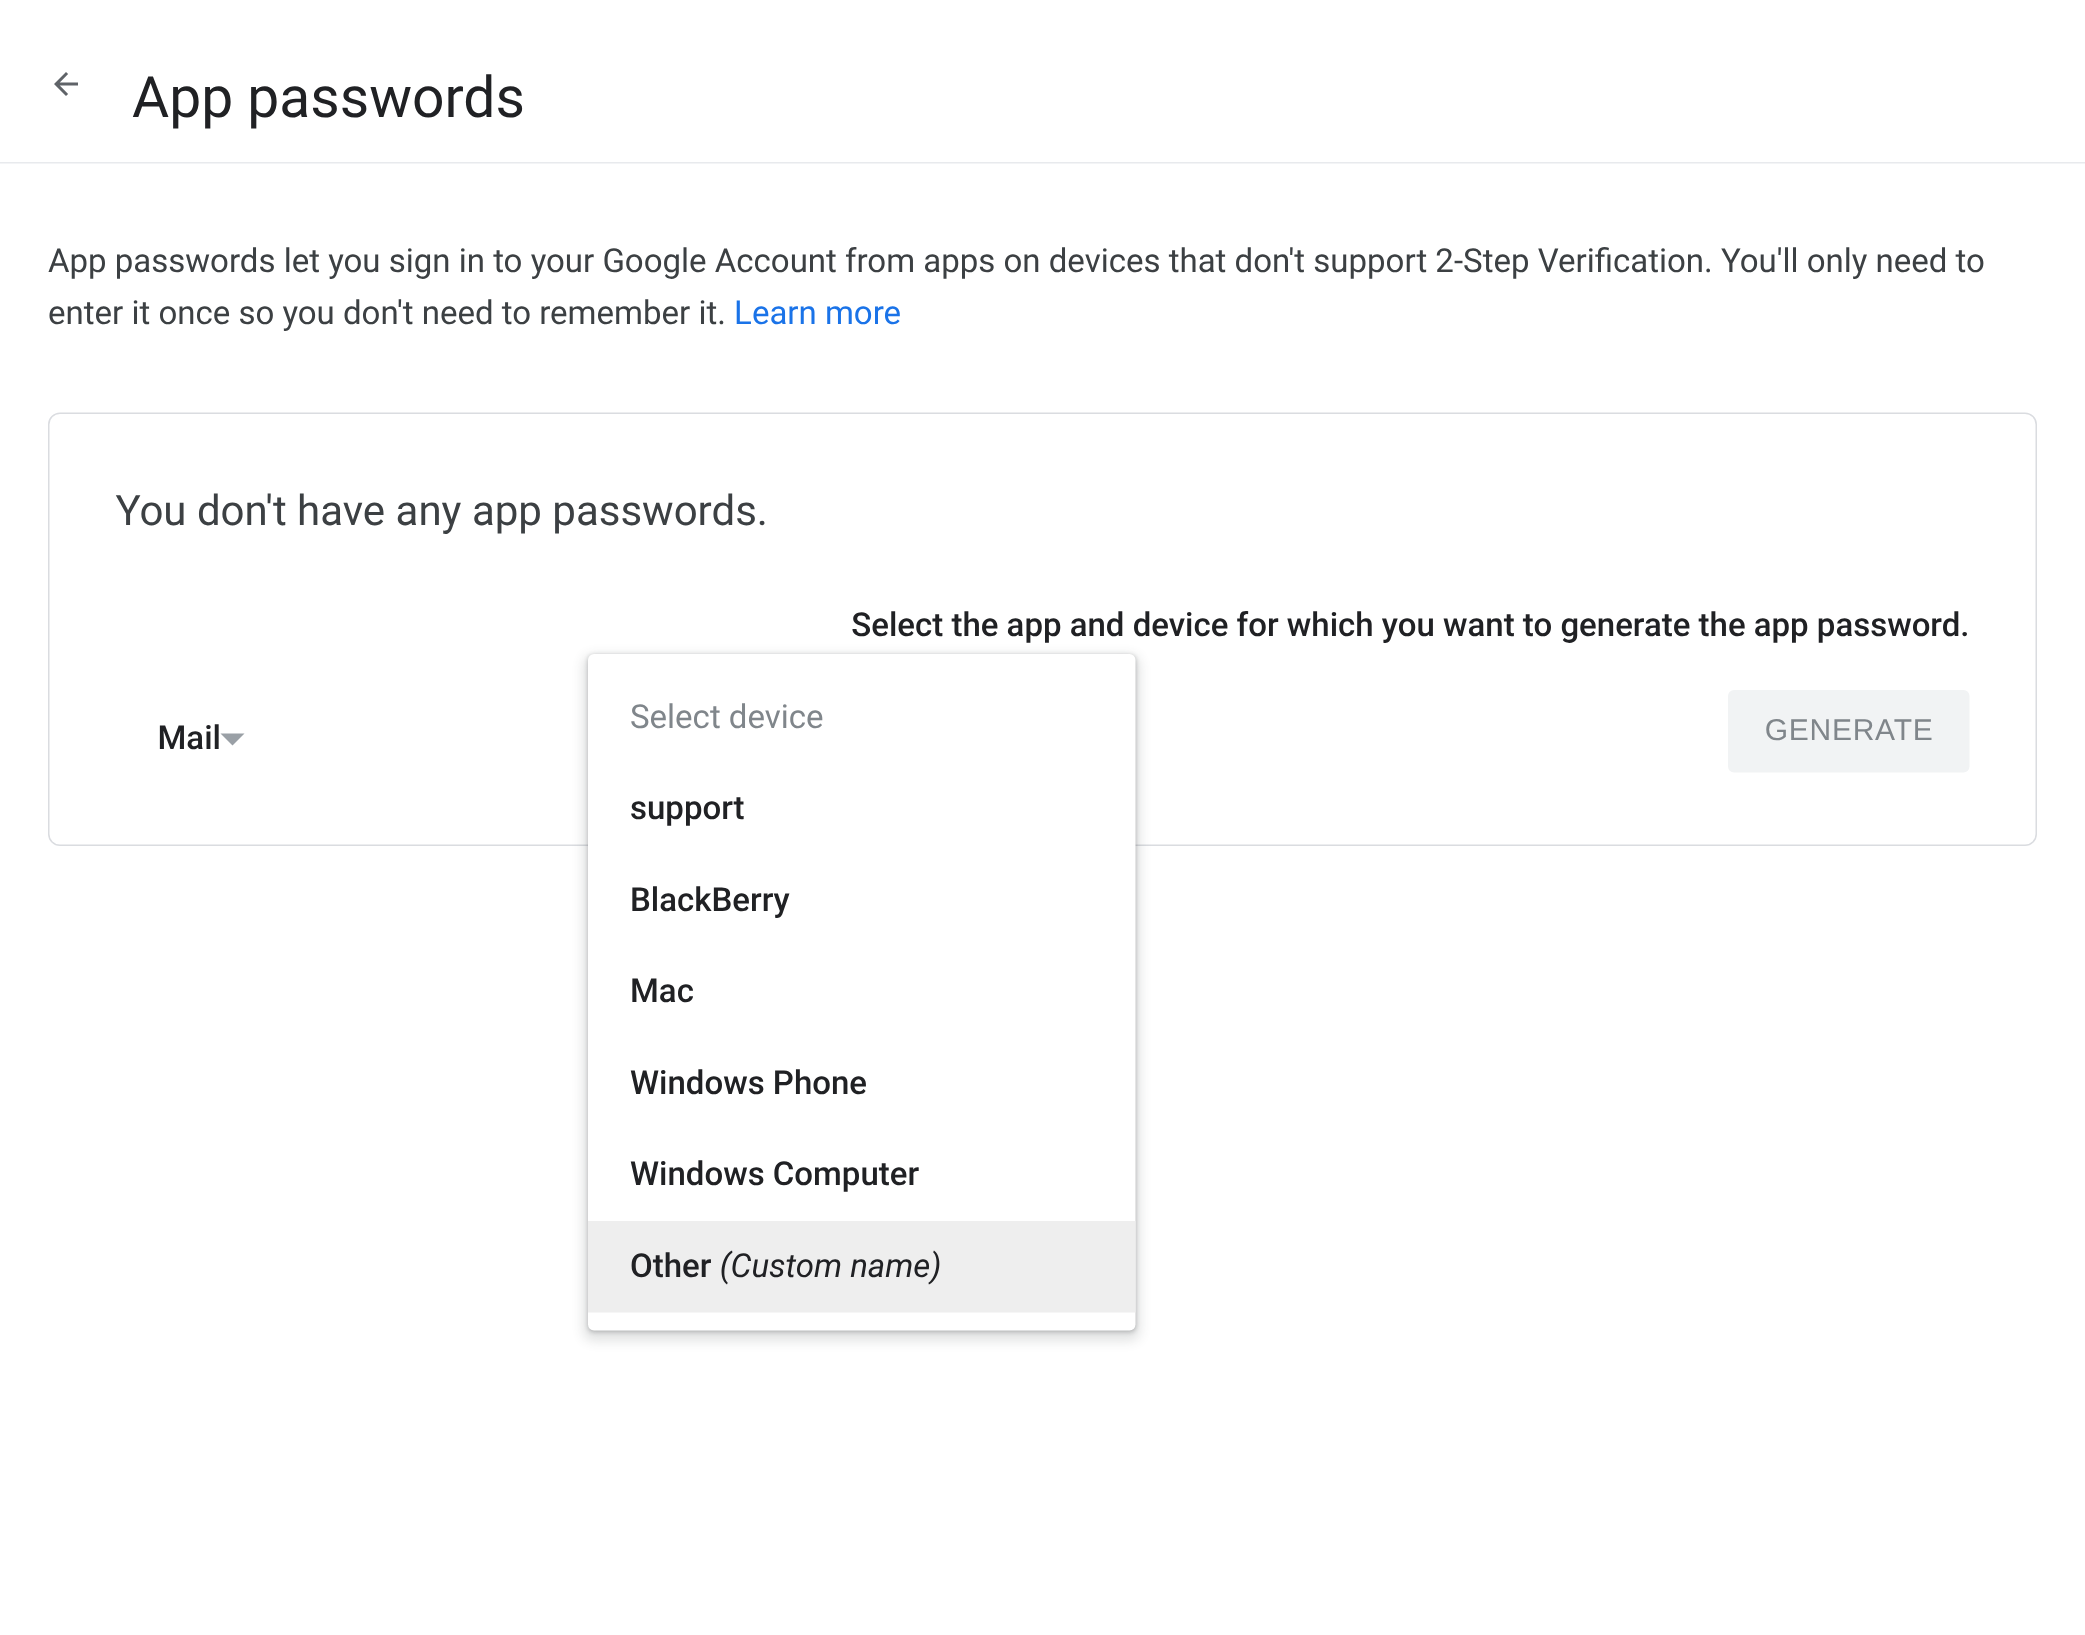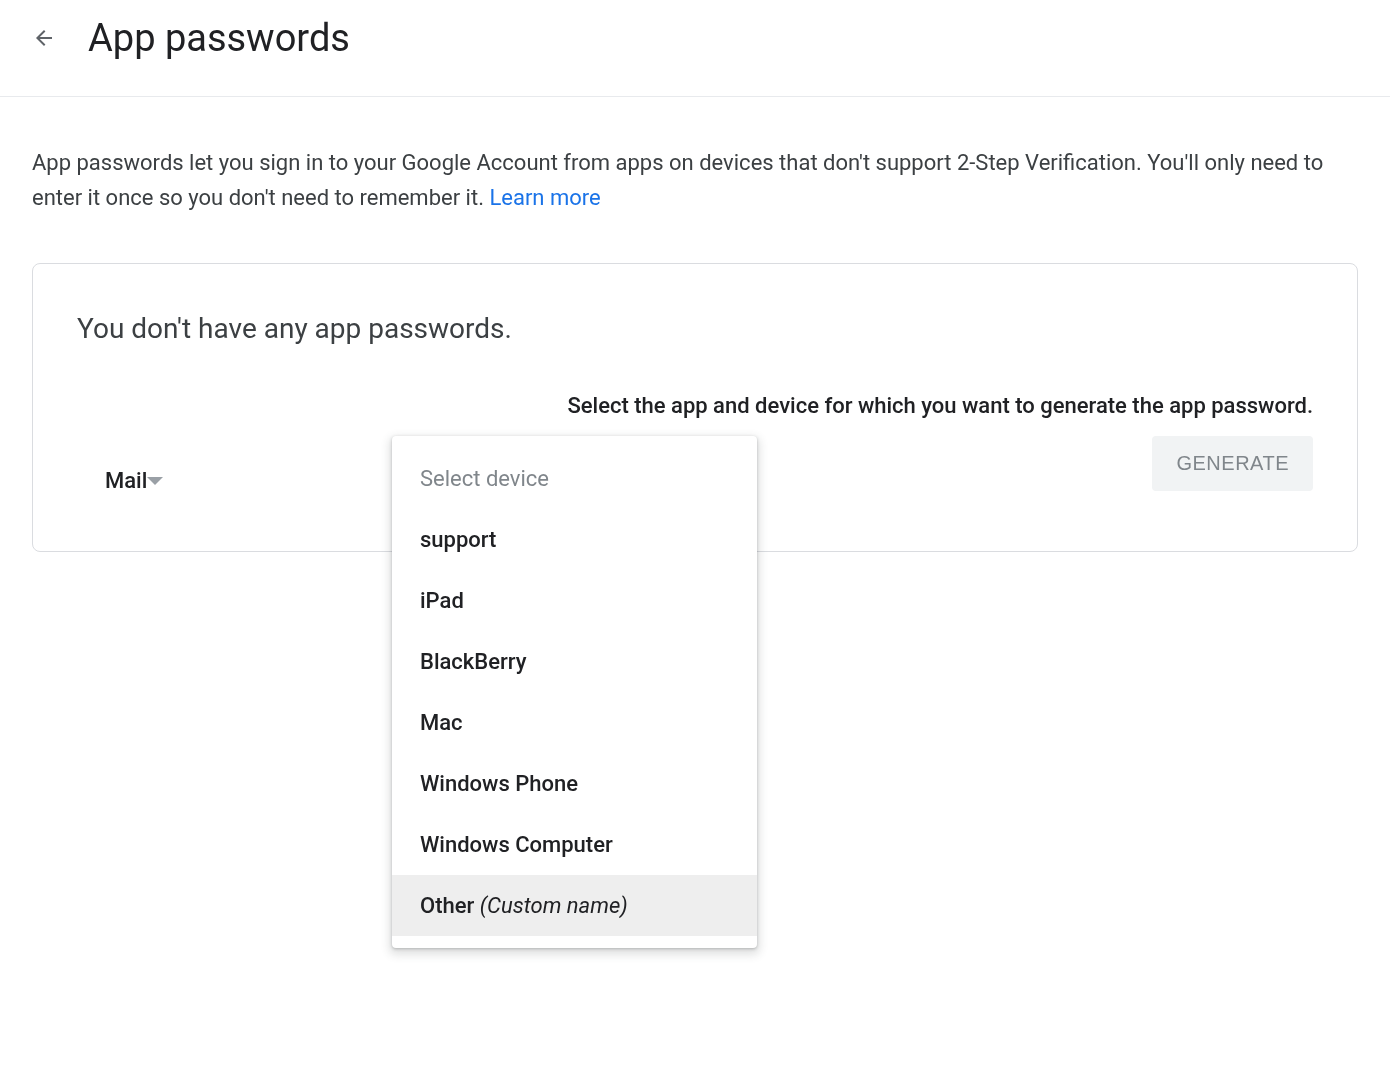--- a/index.html
+++ b/index.html
@@ -8,23 +8,24 @@
       box-sizing: border-box;
     }
     body {
       font-family: 'Google Sans', Roboto, Arial, sans-serif;
       background: #fff;
       color: #202124;
       width: 1390px;
     }
     .header {
       display: flex;
-      align-items: center;
-      padding: 16px 32px 36px 32px;
+      align-items: flex-start;
+      padding: 16px 32px 20px 32px;
       border-bottom: 1px solid #e8eaed;
+      margin-top: 28px;
     }
     .back-arrow {
       width: 24px;
       height: 24px;
       margin-right: 32px;
       display: flex;
       align-items: center;
       justify-content: center;
       cursor: pointer;
       color: #5f6368;
@@ -86,21 +87,21 @@
     .dropdown-icon {
       width: 0;
       height: 0;
       border-left: 8px solid transparent;
       border-right: 8px solid transparent;
       border-top: 8px solid #9aa0a6;
     }
     .generate-button {
       position: absolute;
       right: 44px;
-      bottom: 60px;
+      bottom: 48px;
       background: #f1f3f4;
       color: #80868b;
       border: none;
       padding: 16px 24px;
       font-size: 20px;
       font-weight: 500;
       letter-spacing: 0.5px;
       border-radius: 4px;
       cursor: pointer;
     }
@@ -166,20 +167,19 @@
     </div>
 
     <button class="generate-button">GENERATE</button>
   </div>
 </div>
 
 <div class="device-dropdown">
   <div class="dropdown-placeholder">Select device</div>
   <div id="device-options">
       <div class="dropdown-item"><span>support</span></div>
-      <div class="dropdown-item"><span>iPad</span></div>
       <div class="dropdown-item"><span>BlackBerry</span></div>
       <div class="dropdown-item"><span>Mac</span></div>
       <div class="dropdown-item"><span>Windows Phone</span></div>
       <div class="dropdown-item"><span>Windows Computer</span></div>
       <div class="dropdown-item highlighted"><span>Other </span><span class="custom-name-suffix">(Custom name)</span></div>
     </div>
 </div>
 
 </body></html>

